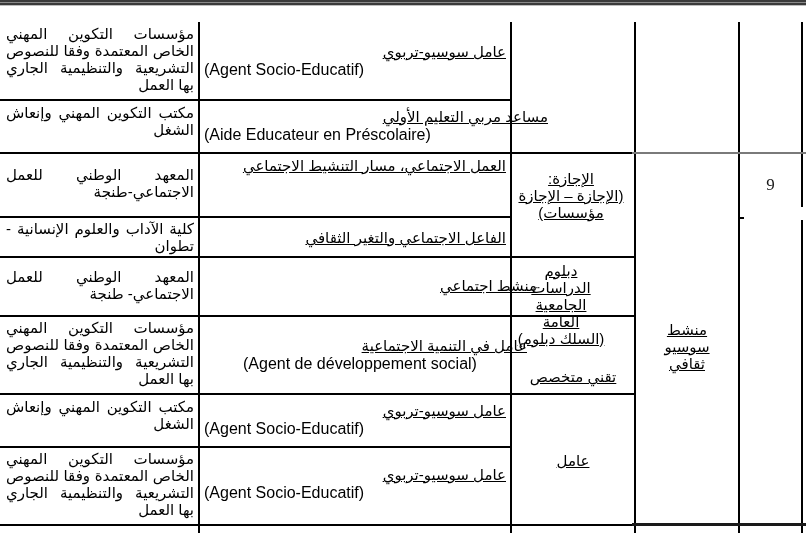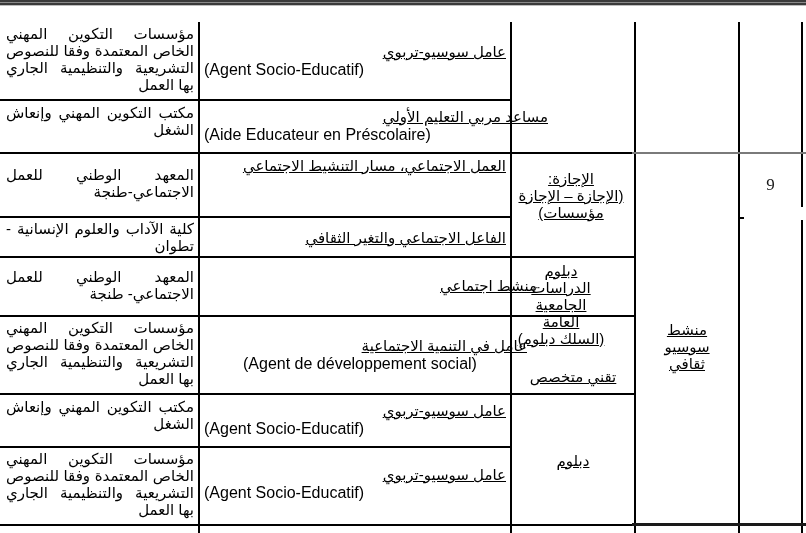--- a/index.html
+++ b/index.html
@@ -100,21 +100,21 @@
 </div>
 <div class="cell center" style="left:512px; top:262px; width:98px;">
   <span class="ar">دبلوم الدراسات</span>
   <span class="ar">الجامعية العامة</span>
   <span class="ar">(السلك دبلوم)</span>
 </div>
 <div class="cell center" style="left:512px; top:368px; width:122px;">
   <span class="ar">تقني متخصص</span>
 </div>
 <div class="cell center" style="left:512px; top:452px; width:122px;">
-  <span class="ar">دبلوم</span>
+  <span class="ar">عامل</span>
 </div>
 
 <div class="cell center" style="left:636px; top:321px; width:83px;padding-left:23px;">
   <span class="ar">منشط سوسيو</span>
   <span class="ar">ثقافي</span>
 </div>
 
 <div class="cell center" style="left:740px; top:176px; width:61px;">
   <span class="num">9</span>
 </div>

